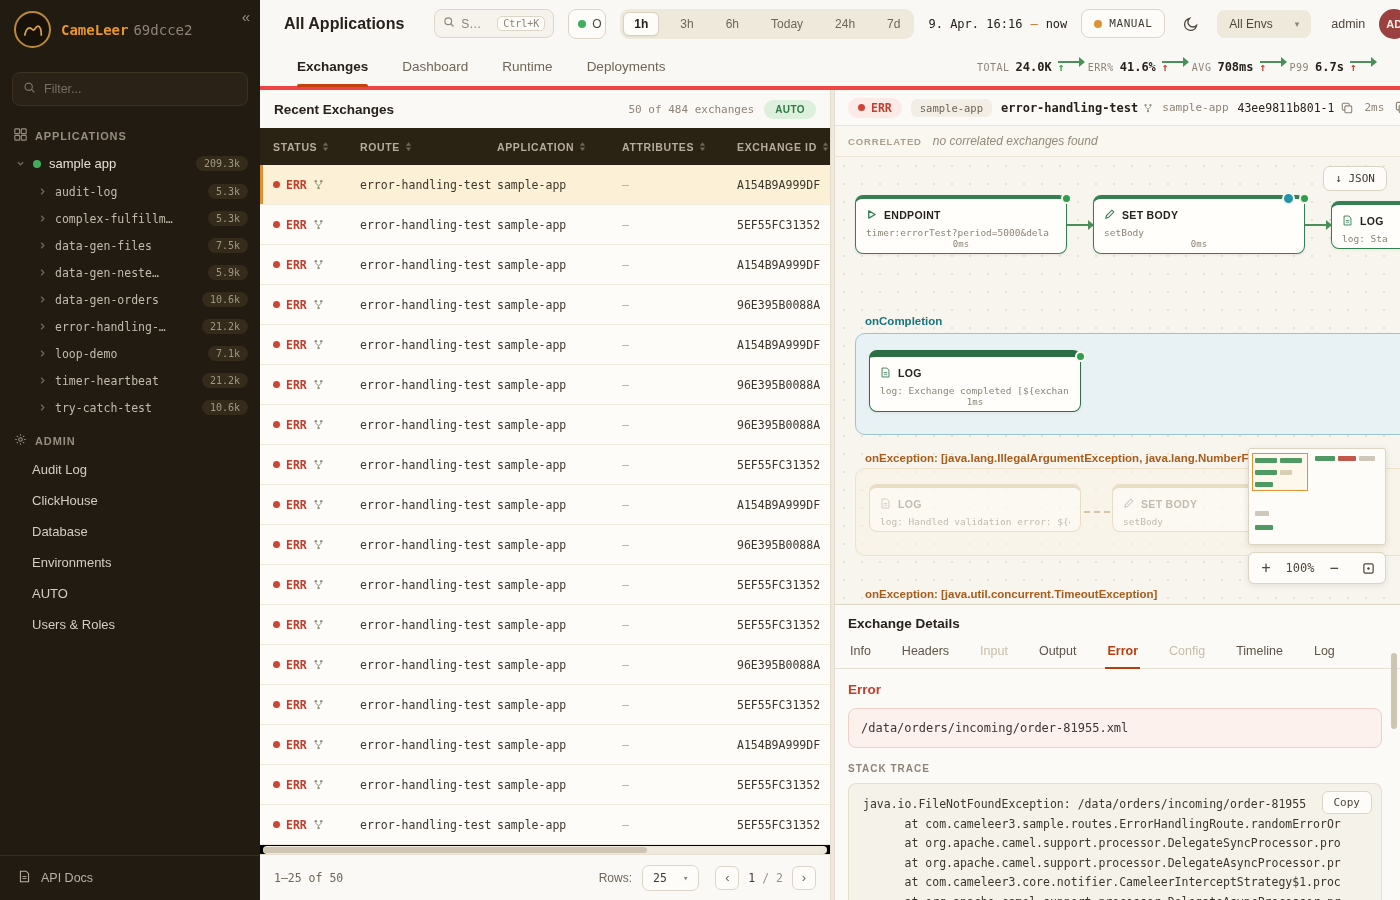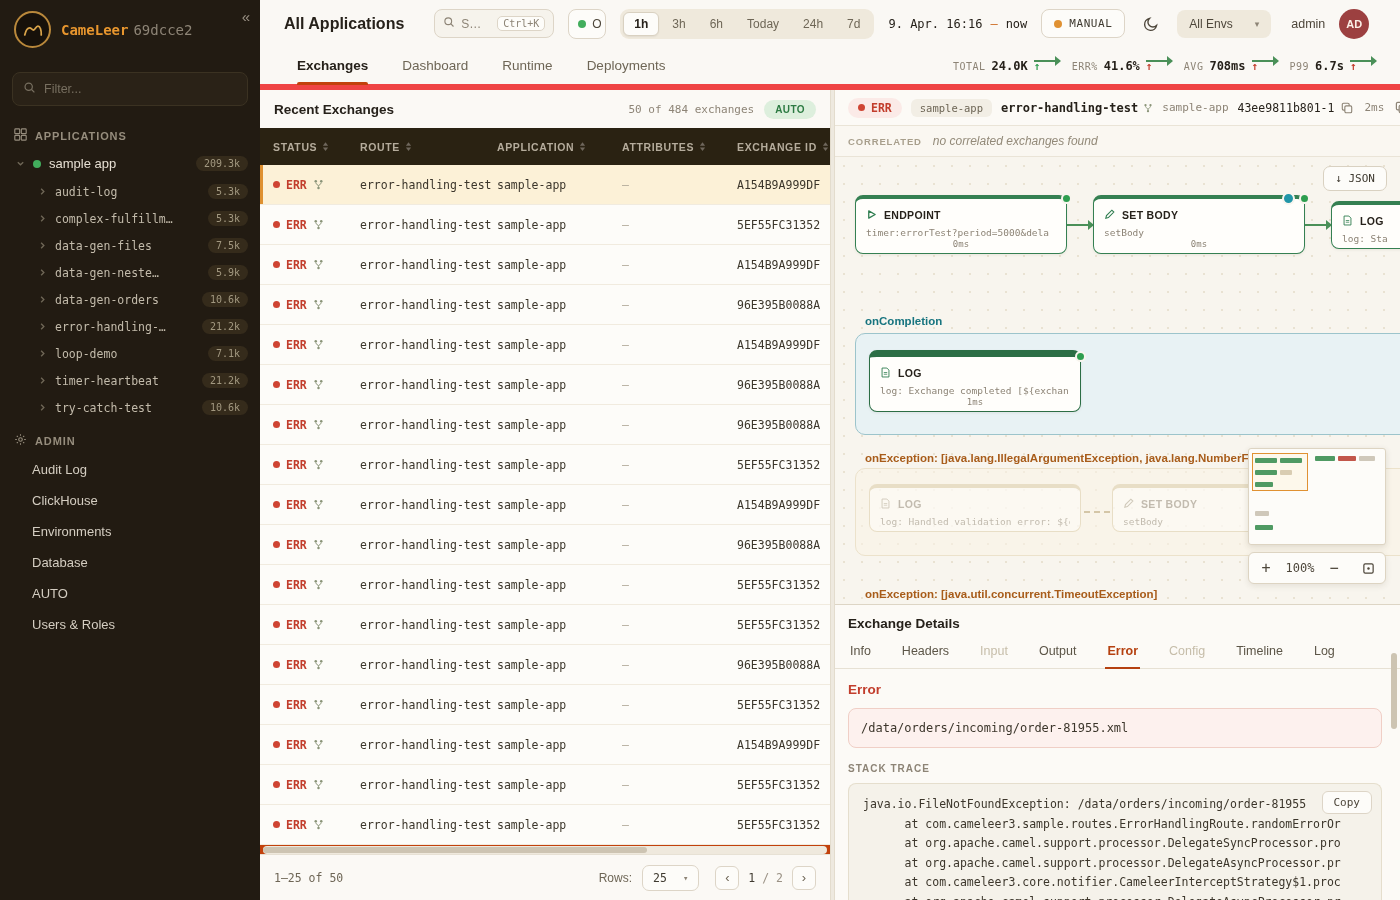--- a/index.html
+++ b/index.html
@@ -31,47 +31,47 @@
   .sb-admin-item { padding:8px 12px 8px 32px; font-size:13px; color:#d4cdc1; cursor:pointer; }
   .sb-footer { margin-top:auto; border-top:1px solid #352c1d; padding:14px 18px; display:flex; align-items:center; gap:10px; font-size:12.5px; color:#b9b1a2; cursor:pointer; }
 
   
   .main { flex:1; min-width:0; display:flex; flex-direction:column; background:#faf8f4; }
   .topbar { height:47px; display:flex; align-items:center; padding:0 22px 0 24px; gap:14px; flex-shrink:0; }
   .tb-title { font-weight:bold; font-size:16px; color:#26211a; margin-right:16px; white-space:nowrap; }
   .searchbox { width:120px; display:flex; align-items:center; gap:6px; border:1px solid #ddd5c7; border-radius:8px; padding:6px 8px; background:#f6f3ec; color:#8d8476; font-size:12px; cursor:text; flex-shrink:0; }
   .searchbox kbd { margin-left:auto; border:1px solid #ddd5c7; background:#fdfcf9; border-radius:5px; font-family:"DejaVu Sans Mono",monospace; font-size:10px; padding:1px 5px; color:#8d8476; }
   .status-chip { display:flex; align-items:center; gap:6px; border:1px solid #ddd5c7; border-radius:8px; padding:7px 9px; background:#fdfcf9; font-size:12px; color:#4d463a; width:38px; overflow:hidden; flex-shrink:0; cursor:pointer; }
-  .time-ranges { display:flex; gap:2px; background:#efe9dc; border-radius:9px; padding:3px; flex-shrink:0; }
+  .time-ranges { display:flex; gap:10px; background:#efe9dc; border-radius:9px; padding:3px; flex-shrink:0; }
   .range { padding:5px 11px; font-size:12px; color:#6e6656; border-radius:6px; cursor:pointer; white-space:nowrap; }
   .range.active { background:#fdfcf9; border:1px solid #d9d1c1; color:#26211a; font-weight:bold; padding:4px 10px; box-shadow:0 1px 2px rgba(0,0,0,.06); }
   .daterange { font-family:"DejaVu Sans Mono",monospace; font-size:12px; color:#26211a; display:flex; gap:8px; align-items:center; white-space:nowrap; cursor:pointer; }
   .daterange .sep { color:#cc6a1f; }
   .manual-btn { display:flex; align-items:center; gap:7px; border:1px solid #ddd5c7; background:#fdfcf9; border-radius:8px; padding:7px 12px; font-family:"DejaVu Sans Mono",monospace; font-size:11px; letter-spacing:.05em; color:#3f3a30; cursor:pointer; white-space:nowrap; }
   .moon-btn { background:none; border:none; cursor:pointer; display:flex; padding:4px; color:#4d463a; }
   .env-select { background:#efe9dc; border-radius:8px; padding:7px 12px; font-size:12px; color:#4d463a; display:flex; align-items:center; gap:22px; cursor:pointer; white-space:nowrap; }
   .caret { font-size:9px; color:#8d8476; }
   .username { font-size:12.5px; color:#4d463a; margin-left:6px; }
   .avatar { width:30px; height:30px; border-radius:50%; background:#9c4040; color:#fbeee6; font-size:11px; font-weight:bold; display:flex; align-items:center; justify-content:center; cursor:pointer; flex-shrink:0; }
 
-  .tabbar { height:43px; border-bottom:6px solid #ef4444; display:flex; align-items:stretch; padding:0 24px 0 37px; flex-shrink:0; }
+  .tabbar { height:43px; border-bottom:4px solid #ef4444; display:flex; align-items:stretch; padding:0 24px 0 37px; flex-shrink:0; }
   .nav-tabs { display:flex; gap:34px; }
   .nav-tab { display:flex; align-items:center; font-size:13.5px; color:#6e6656; cursor:pointer; position:relative; }
   .nav-tab.active { color:#26211a; font-weight:bold; }
   .nav-tab.active::after { content:""; position:absolute; left:0; right:0; bottom:-1px; height:3px; background:#c2410c; border-radius:2px 2px 0 0; }
-  .stats { margin-left:auto; display:flex; gap:12px; align-items:center; }
+  .stats { margin-left:auto; display:flex; gap:4px; align-items:center; }
   .stat { display:flex; gap:6px; align-items:baseline; font-family:"DejaVu Sans Mono",monospace; white-space:nowrap; }
   .stat .lbl { font-size:10px; color:#8d8476; letter-spacing:.05em; }
   .stat .val { font-size:12px; font-weight:bold; color:#26211a; }
   .stat .arrow { font-size:11px; font-weight:bold; }
 
   .content { flex:1; min-height:0; display:flex; }
 
   
-  .exchanges { width:570px; flex-shrink:0; display:flex; flex-direction:column; background:#c2410c; min-height:0; }
+  .exchanges { width:570px; flex-shrink:0; display:flex; flex-direction:column; background:#000000; min-height:0; }
   .ex-header { height:38px; display:flex; align-items:center; padding:0 14px; gap:10px; background:#fbf9f5; flex-shrink:0; }
   .ex-title { font-size:13.5px; font-weight:bold; color:#26211a; }
   .ex-count { margin-left:auto; font-family:"DejaVu Sans Mono",monospace; font-size:11px; color:#8d8476; }
   .auto-badge { background:#ddefdd; color:#2c7a42; font-size:10px; font-weight:bold; letter-spacing:.04em; padding:4px 11px; border-radius:11px; }
   .table-head { display:grid; grid-template-columns:87px 137px 125px 115px 1fr; background:#2a2212; height:37px; align-items:center; padding-left:13px; flex-shrink:0; }
   .th { display:flex; align-items:center; gap:5px; font-size:10.5px; font-weight:bold; letter-spacing:.06em; color:#b5ac9c; cursor:pointer; overflow:hidden; white-space:nowrap; }
   .table-body { flex:1; overflow:hidden; }
   .t-row { display:grid; grid-template-columns:87px 137px 125px 115px 1fr; height:40px; align-items:center; padding-left:13px; border-bottom:1px solid #f1ebdf; font-family:"DejaVu Sans Mono",monospace; font-size:11.5px; color:#3c362b; cursor:pointer; background:#fdfcf9; }
   .t-row.selected { background:#fcf1d7; box-shadow:inset 3px 0 0 #de9030; }
   .t-status { display:flex; align-items:center; gap:6px; color:#c23d2c; font-weight:bold; font-size:11.5px; }
@@ -296,28 +296,35 @@
             <circle cx="8" cy="8" r="2.2" fill="none" stroke="currentColor" stroke-width="1.4"></circle>
             <path d="M8 1.5v2M8 12.5v2M1.5 8h2M12.5 8h2M3.4 3.4l1.4 1.4M11.2 11.2l1.4 1.4M12.6 3.4l-1.4 1.4M4.8 11.2l-1.4 1.4" stroke="currentColor" stroke-width="1.3"></path>
           </svg></span>
       <span>ADMIN</span>
     </div>
     <div id="sb-admin">
   <div class="sb-admin-item"><span>Audit Log</span></div>
 
   <div class="sb-admin-item"><span>ClickHouse</span></div>
 
+  <div class="sb-admin-item"><span>Database</span></div>
+
   <div class="sb-admin-item"><span>Environments</span></div>
-
-  <div class="sb-admin-item"><span>Database</span></div>
 
   <div class="sb-admin-item"><span>AUTO</span></div>
 
   <div class="sb-admin-item"><span>Users &amp; Roles</span></div>
 </div>
+    <div class="sb-footer">
+      <span><svg width="13" height="13" viewBox="0 0 16 16">
+            <path d="M3 1.5h7l3 3V14.5H3z" fill="none" stroke="currentColor" stroke-width="1.3"></path>
+            <path d="M5.5 8h5M5.5 10.5h5" stroke="currentColor" stroke-width="1.1"></path>
+          </svg></span>
+      <span>API Docs</span>
+    </div>
   </aside>
 
   <div class="main">
 
     <header class="topbar">
       <span class="tb-title">All Applications</span>
       <div class="searchbox">
         <span><svg width="12" height="12" viewBox="0 0 16 16">
               <circle cx="7" cy="7" r="4.5" fill="none" stroke="currentColor" stroke-width="1.5"></circle>
               <line x1="10.5" y1="10.5" x2="14" y2="14" stroke="currentColor" stroke-width="1.5"></line>

